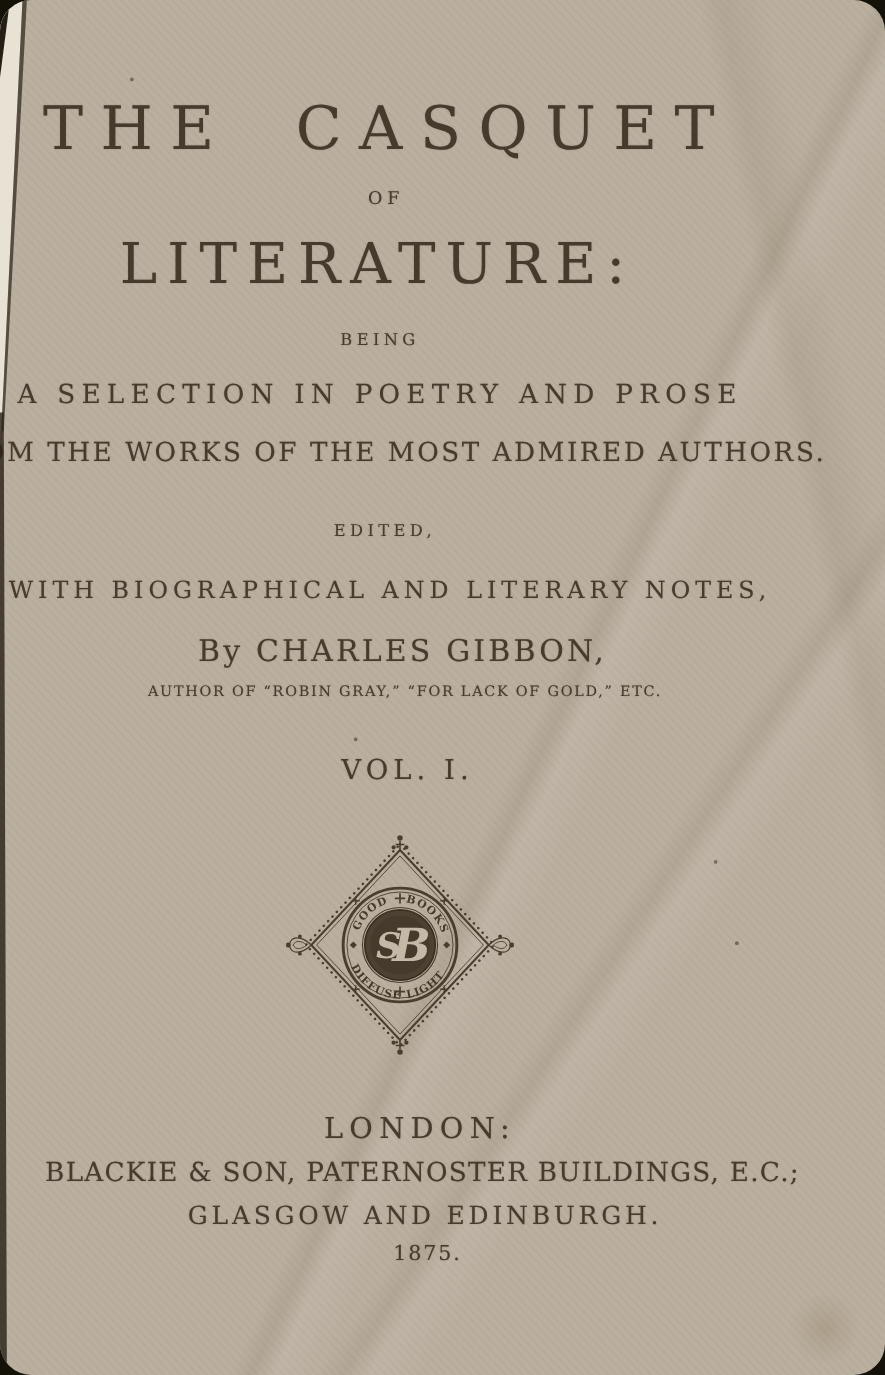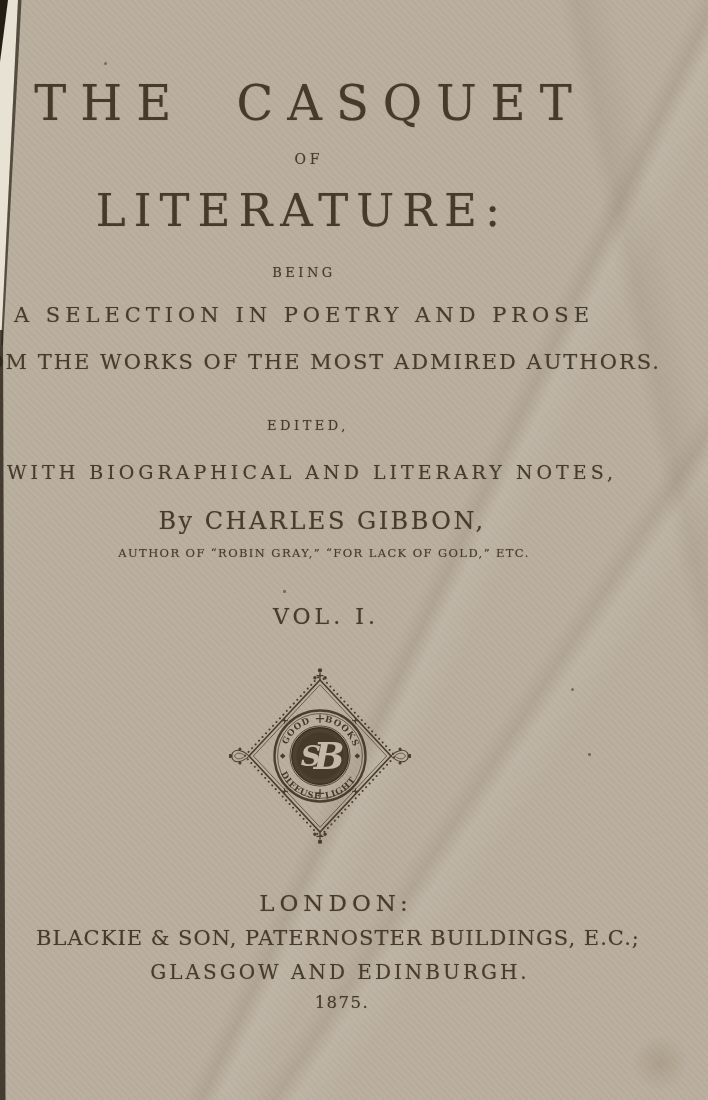--- a/index.html
+++ b/index.html
@@ -12,20 +12,21 @@
     position:relative;width:708px;height:1100px;overflow:hidden;
     background:
       radial-gradient(ellipse 60% 40% at 74% 26%, rgba(255,255,250,0.14), transparent 65%),
       radial-gradient(ellipse 50% 35% at 92% 58%, rgba(255,255,248,0.10), transparent 60%),
       radial-gradient(ellipse 45% 30% at 2% 100%, rgba(58,44,24,0.30), transparent 62%),
       radial-gradient(ellipse 35% 45% at 0% 20%, rgba(70,58,42,0.16), transparent 55%),
       radial-gradient(ellipse 70% 25% at 50% 100%, rgba(86,68,42,0.14), transparent 70%),
       linear-gradient(100deg,#af a 0%, #bcb2a2 0%), 
       linear-gradient(100deg,#b0a493 0%,#bab0a0 28%,#c2b9aa 55%,#bcb3a4 82%,#b6ac9c 100%);
     background-color:#b9ae9e;
+    border-radius:25px;
   }
   
   .photo::before{
     content:"";position:absolute;inset:0;pointer-events:none;
     background:
       repeating-linear-gradient(47deg, rgba(120,104,82,0.035) 0 2px, rgba(255,255,255,0.02) 2px 5px),
       linear-gradient(115deg, transparent 57%, rgba(92,76,54,0.10) 58.5%, rgba(255,255,250,0.08) 60%, transparent 63%),
       linear-gradient(123deg, transparent 68%, rgba(92,76,54,0.09) 69.5%, rgba(255,255,250,0.07) 71%, transparent 74%),
       linear-gradient(78deg, transparent 84%, rgba(110,92,64,0.10) 86%, transparent 90%);
   }

